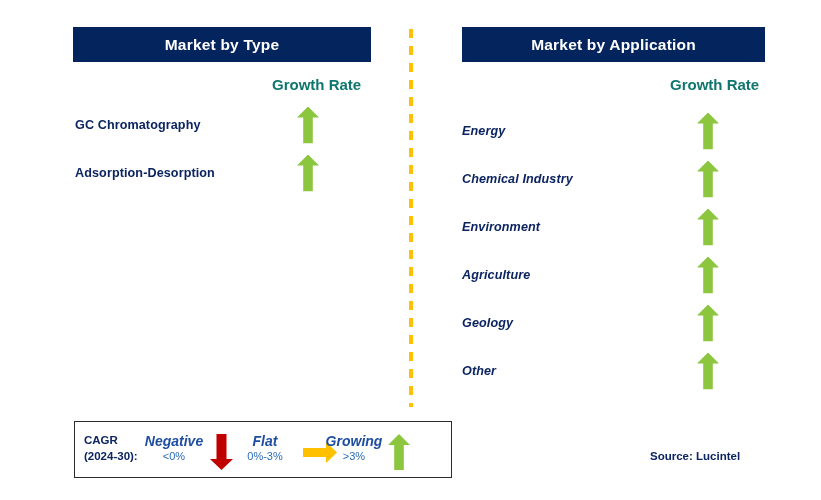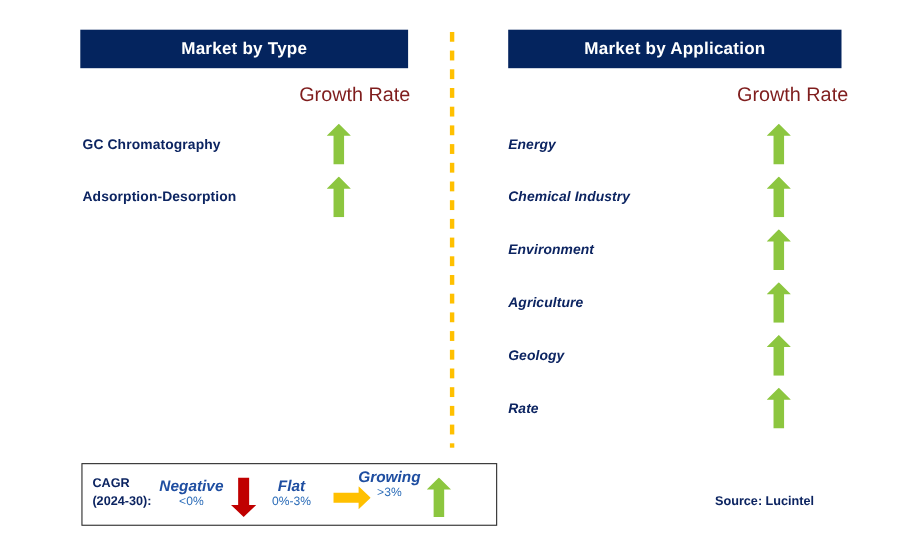--- a/index.html
+++ b/index.html
@@ -43,34 +43,34 @@
   }
   #panel-app .panel-header {
     left: 51px;
     top: 27px;
     width: 303px;
     height: 35px;
   }
 
   .growth-rate-label {
     position: absolute;
-    font-size: 18px;
-    font-weight: normal;
-    color: #7f1d1d;
+    font-size: 15px;
+    font-weight: bold;
+    color: #0f766e;
     white-space: nowrap;
   }
   #panel-type .growth-rate-label { left: 272px; top: 76px; }
   #panel-app  .growth-rate-label { left: 259px; top: 76px; }
 
   .rows {
     position: absolute;
     left: 0;
     right: 0;
   }
-  #panel-type .rows { top: 107px; }
+  #panel-type .rows { top: 101px; }
   #panel-app  .rows { top: 107px; }
 
   .row {
     position: relative;
     height: 48px;
   }
 
   .row-label {
     position: absolute;
     top: 50%;
@@ -141,21 +141,21 @@
     color: #1f4ea1;
     line-height: 15px;
   }
   .legend-value {
     font-size: 11px;
     color: #2b6cb8;
     line-height: 15px;
   }
   #legend-neg   { left: 62px;  top: 12px; width: 74px; }
   #legend-flat  { left: 154px; top: 12px; width: 72px; }
-  #legend-grow  { left: 240px; top: 4px; width: 78px; }
+  #legend-grow  { left: 240px; top: 12px; width: 78px; }
 
   .legend-arrow {
     position: absolute;
   }
   #legend-arrow-down  { left: 135px; top: 12px; width: 23px; height: 36px; }
   #legend-arrow-flat  { left: 228px; top: 20px; width: 34px; height: 21px; }
   #legend-arrow-up    { left: 313px; top: 12px; width: 22px; height: 36px; }
 
   #source-note {
     position: absolute;
@@ -243,21 +243,21 @@
     <div class="row">
       <span class="row-label">Geology</span>
       <span class="row-arrow">
         <svg viewBox="0 0 22 37" xmlns="http://www.w3.org/2000/svg" aria-hidden="true">
           <path d="M11 0 L22 11 L15.8 11 L15.8 37 L6.2 37 L6.2 11 L0 11 Z" fill="#8cc63f"></path>
         </svg>
       </span>
     </div>
 
     <div class="row">
-      <span class="row-label">Rate</span>
+      <span class="row-label">Other</span>
       <span class="row-arrow">
         <svg viewBox="0 0 22 37" xmlns="http://www.w3.org/2000/svg" aria-hidden="true">
           <path d="M11 0 L22 11 L15.8 11 L15.8 37 L6.2 37 L6.2 11 L0 11 Z" fill="#8cc63f"></path>
         </svg>
       </span>
     </div>
 
   </div>
 </div>
 

